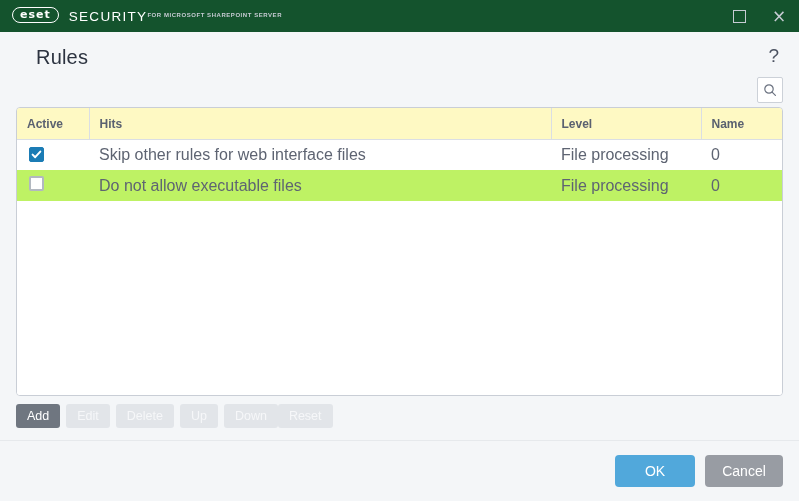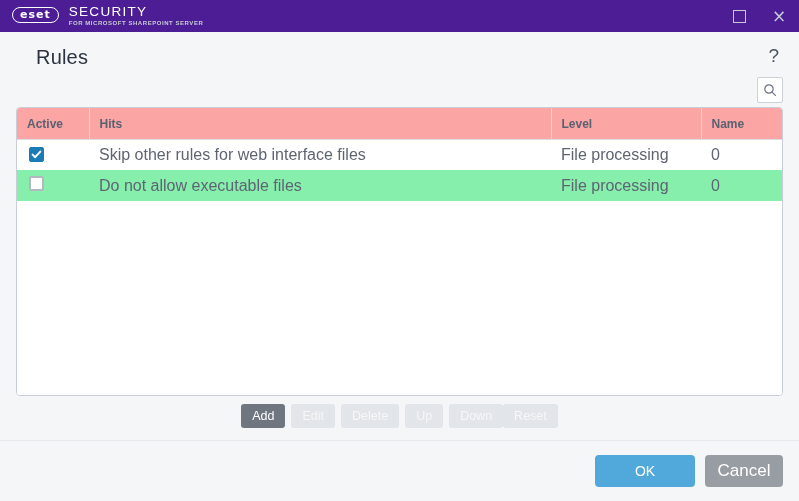--- a/index.html
+++ b/index.html
@@ -20,21 +20,21 @@
     width: 799px;
     height: 501px;
     background: #f4f6f8;
     display: flex;
     flex-direction: column;
   }
 
   
   .titlebar {
     height: 32px;
-    background: #4c1d95;
+    background: #14532d;
     display: flex;
     align-items: center;
     flex: 0 0 32px;
     position: relative;
   }
   .brand {
     display: flex;
     align-items: center;
     padding-left: 12px;
     gap: 10px;
@@ -47,21 +47,20 @@
     font-weight: bold;
     letter-spacing: 1px;
     color: #ffffff;
     line-height: 11px;
     font-family: "DejaVu Sans", sans-serif;
     position: relative;
     top: -1px;
   }
   .brand-text {
     display: flex;
-    flex-direction: column;
     line-height: 1;
   }
   .brand-line1 {
     color: #ffffff;
     font-size: 13.5px;
     letter-spacing: 1.3px;
     font-weight: 400;
     line-height: 13px;
   }
   .brand-line2 {
@@ -164,34 +163,34 @@
     font-size: 12px;
   }
   table.rules th {
     text-align: left;
     font-size: 12px;
     font-weight: bold;
     color: #5a6170;
     padding: 8px 10px 8px 10px;
     border-bottom: 1px solid #dadee4;
     border-right: 1px solid #dadee4;
-    background: #fca5a5;
+    background: #fef9c3;
     height: 15px;
     vertical-align: middle;
     cursor: pointer;
   }
   table.rules th:last-child { border-right: none; }
   table.rules td {
     padding: 6px 10px;
     color: #5e6472;
     font-size: 16px;
     vertical-align: middle;
     height: 16px;
   }
-  table.rules tr.row-alt td { background: #86efac; }
+  table.rules tr.row-alt td { background: #bef264; }
   .col-active { width: 72px; }
   .col-name   { width: 462px; }
   .col-level  { width: 150px; }
   .col-hits   { width: 98px; }
 
   .cb {
     width: 15px;
     height: 15px;
     border-radius: 2px;
     display: inline-flex;
@@ -211,21 +210,21 @@
   }
   .cb svg { display: block; }
 
   .table-body-fill { flex: 1 1 auto; background: #ffffff; }
 
   
   .actions {
     flex: 0 0 auto;
     display: flex;
     align-items: center;
-    justify-content: center;
+    justify-content: flex-start;
     padding: 8px 16px 0 16px;
   }
   .actions-left { display: flex; gap: 6px; }
   .btn {
     border: none;
     border-radius: 3px;
     font-size: 12.5px;
     font-family: "Liberation Sans", sans-serif;
     padding: 5px 11px;
     line-height: 14px;
@@ -245,35 +244,35 @@
     gap: 10px;
     padding: 0 16px;
     border-top: 1px solid #e6e9ec;
     margin-top: 12px;
   }
   .btn-primary {
     background: #51a8db;
     color: #ffffff;
     border: none;
     border-radius: 4px;
-    width: 100px;
+    width: 80px;
     height: 32px;
     font-size: 14px;
     font-family: "Liberation Sans", sans-serif;
     cursor: pointer;
     margin-left: 9px;
   }
   .btn-secondary {
     background: #989ca3;
     color: #ffffff;
     border: none;
     border-radius: 4px;
     width: 78px;
     height: 32px;
-    font-size: 17px;
+    font-size: 14px;
     font-family: "Liberation Sans", sans-serif;
     cursor: pointer;
   }
 </style>
 </head>
 <body>
 
 <div id="app">
 
   <div class="titlebar">

